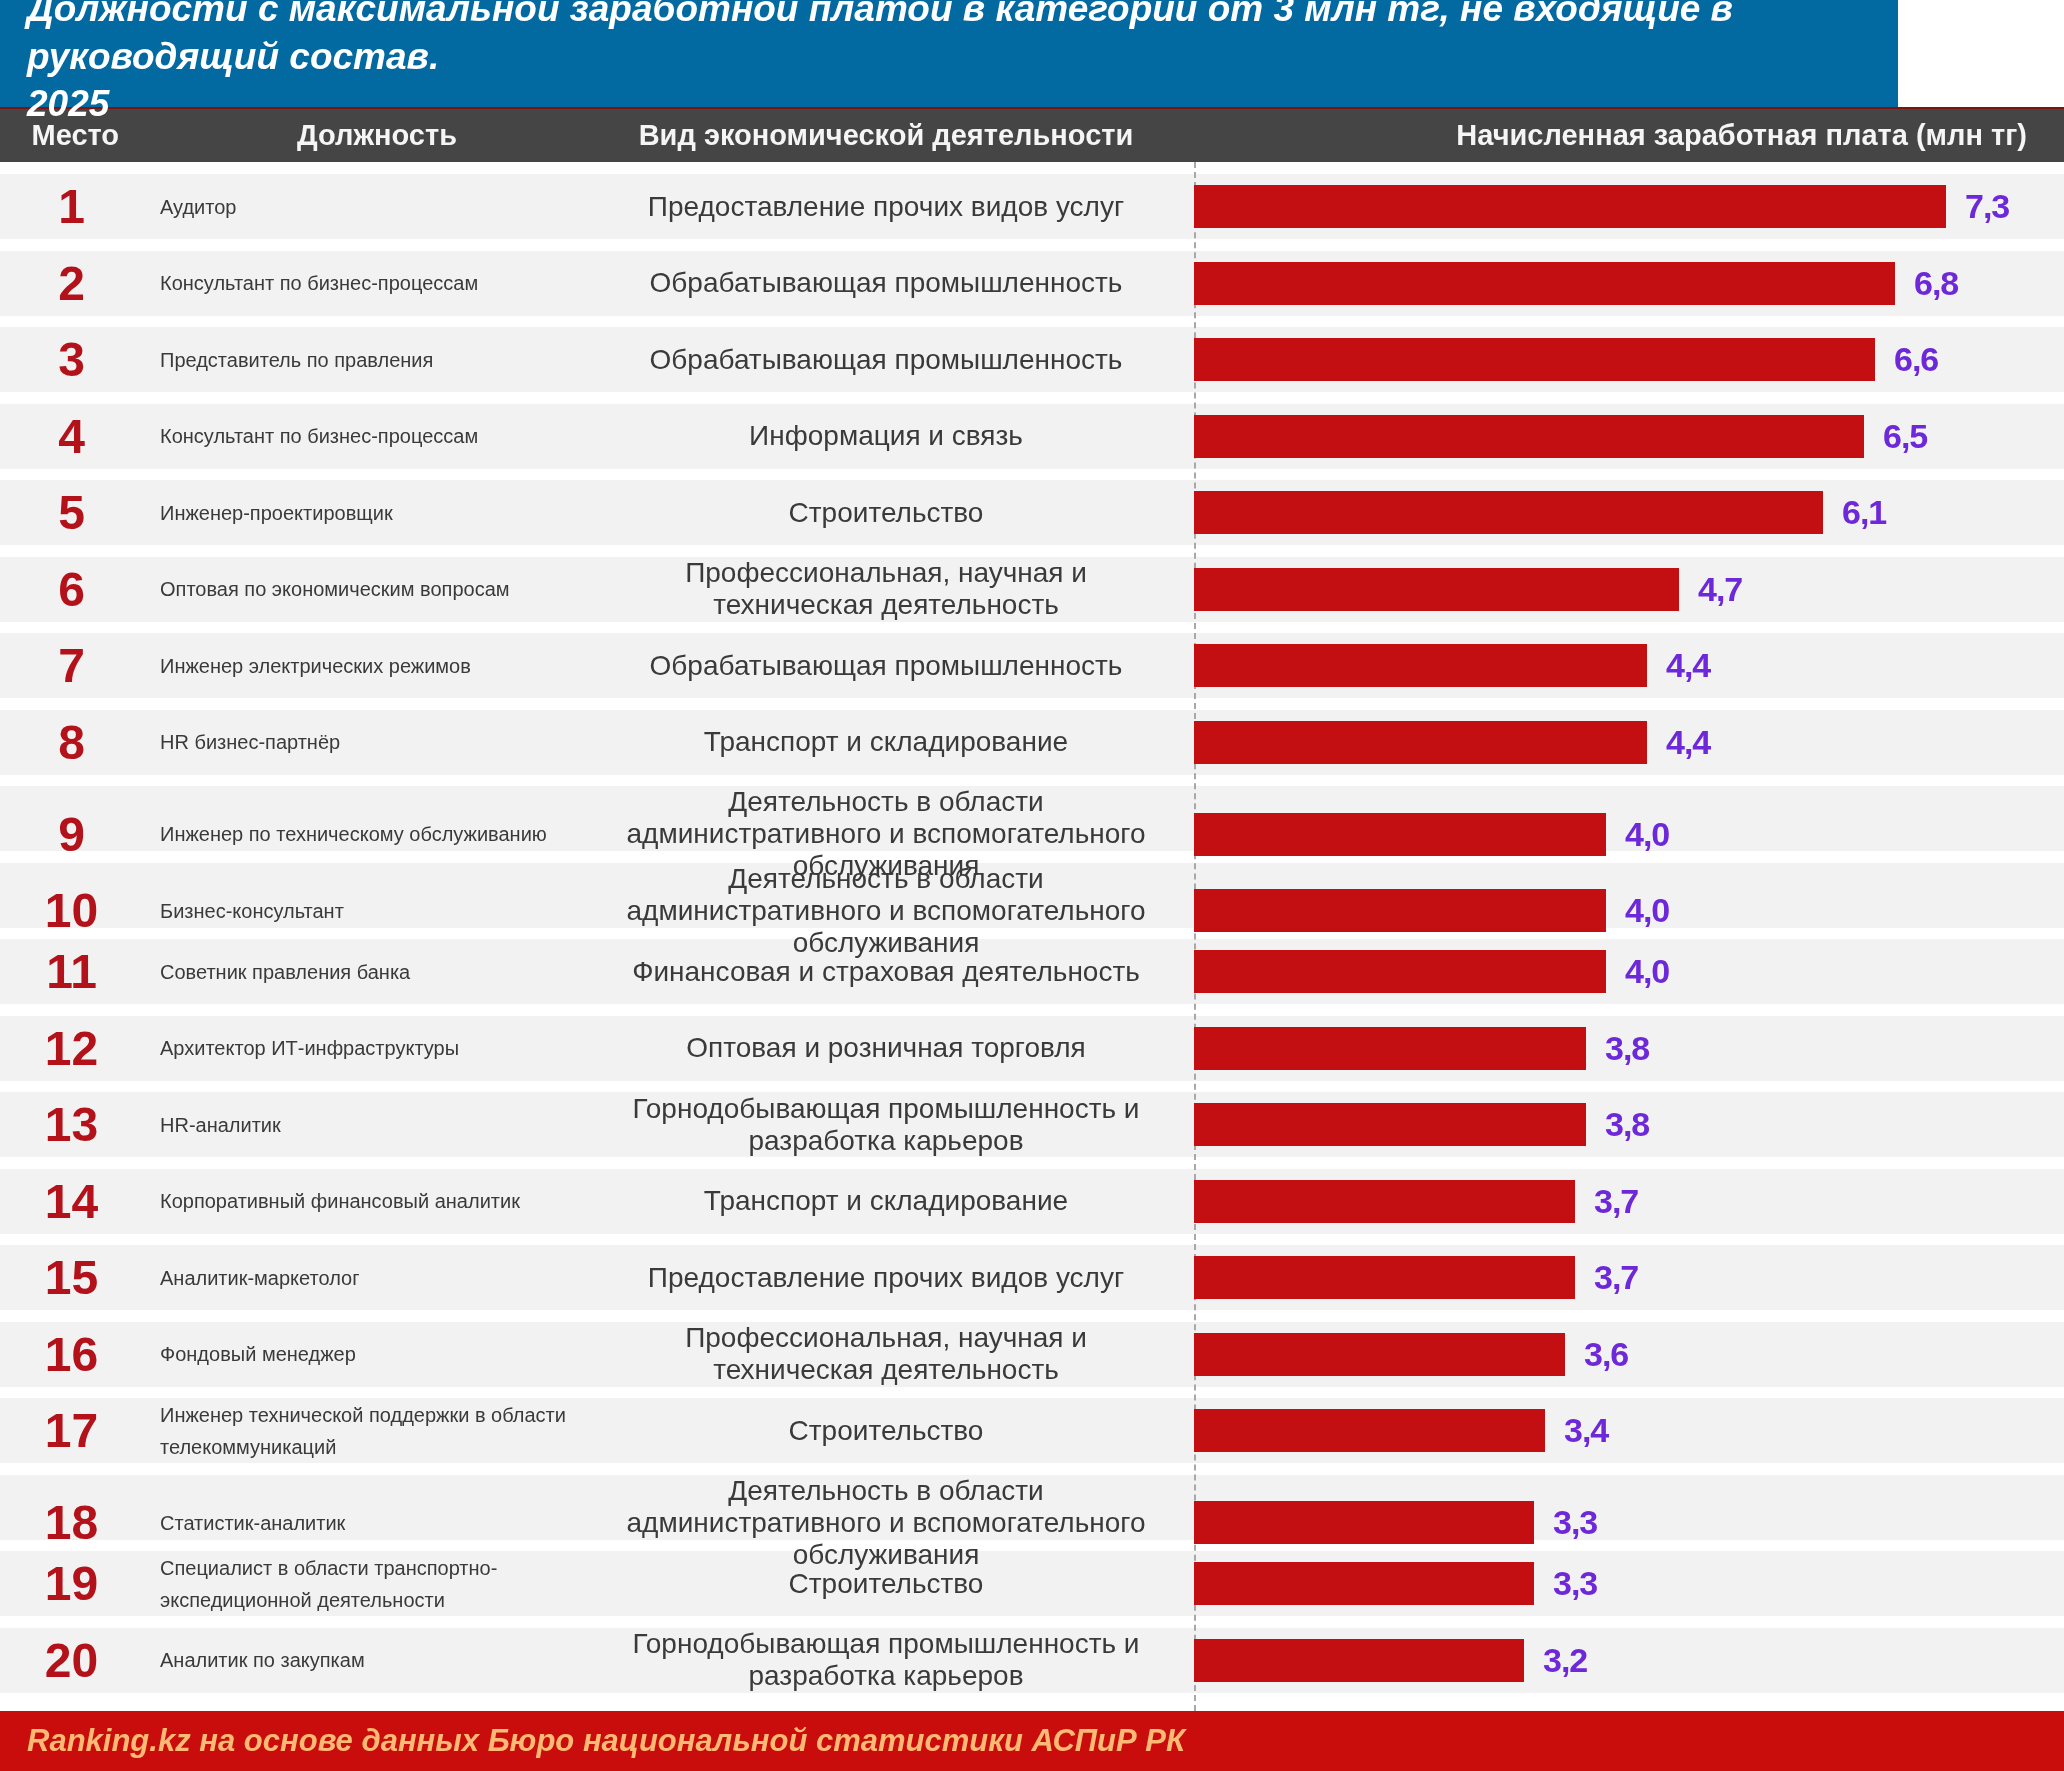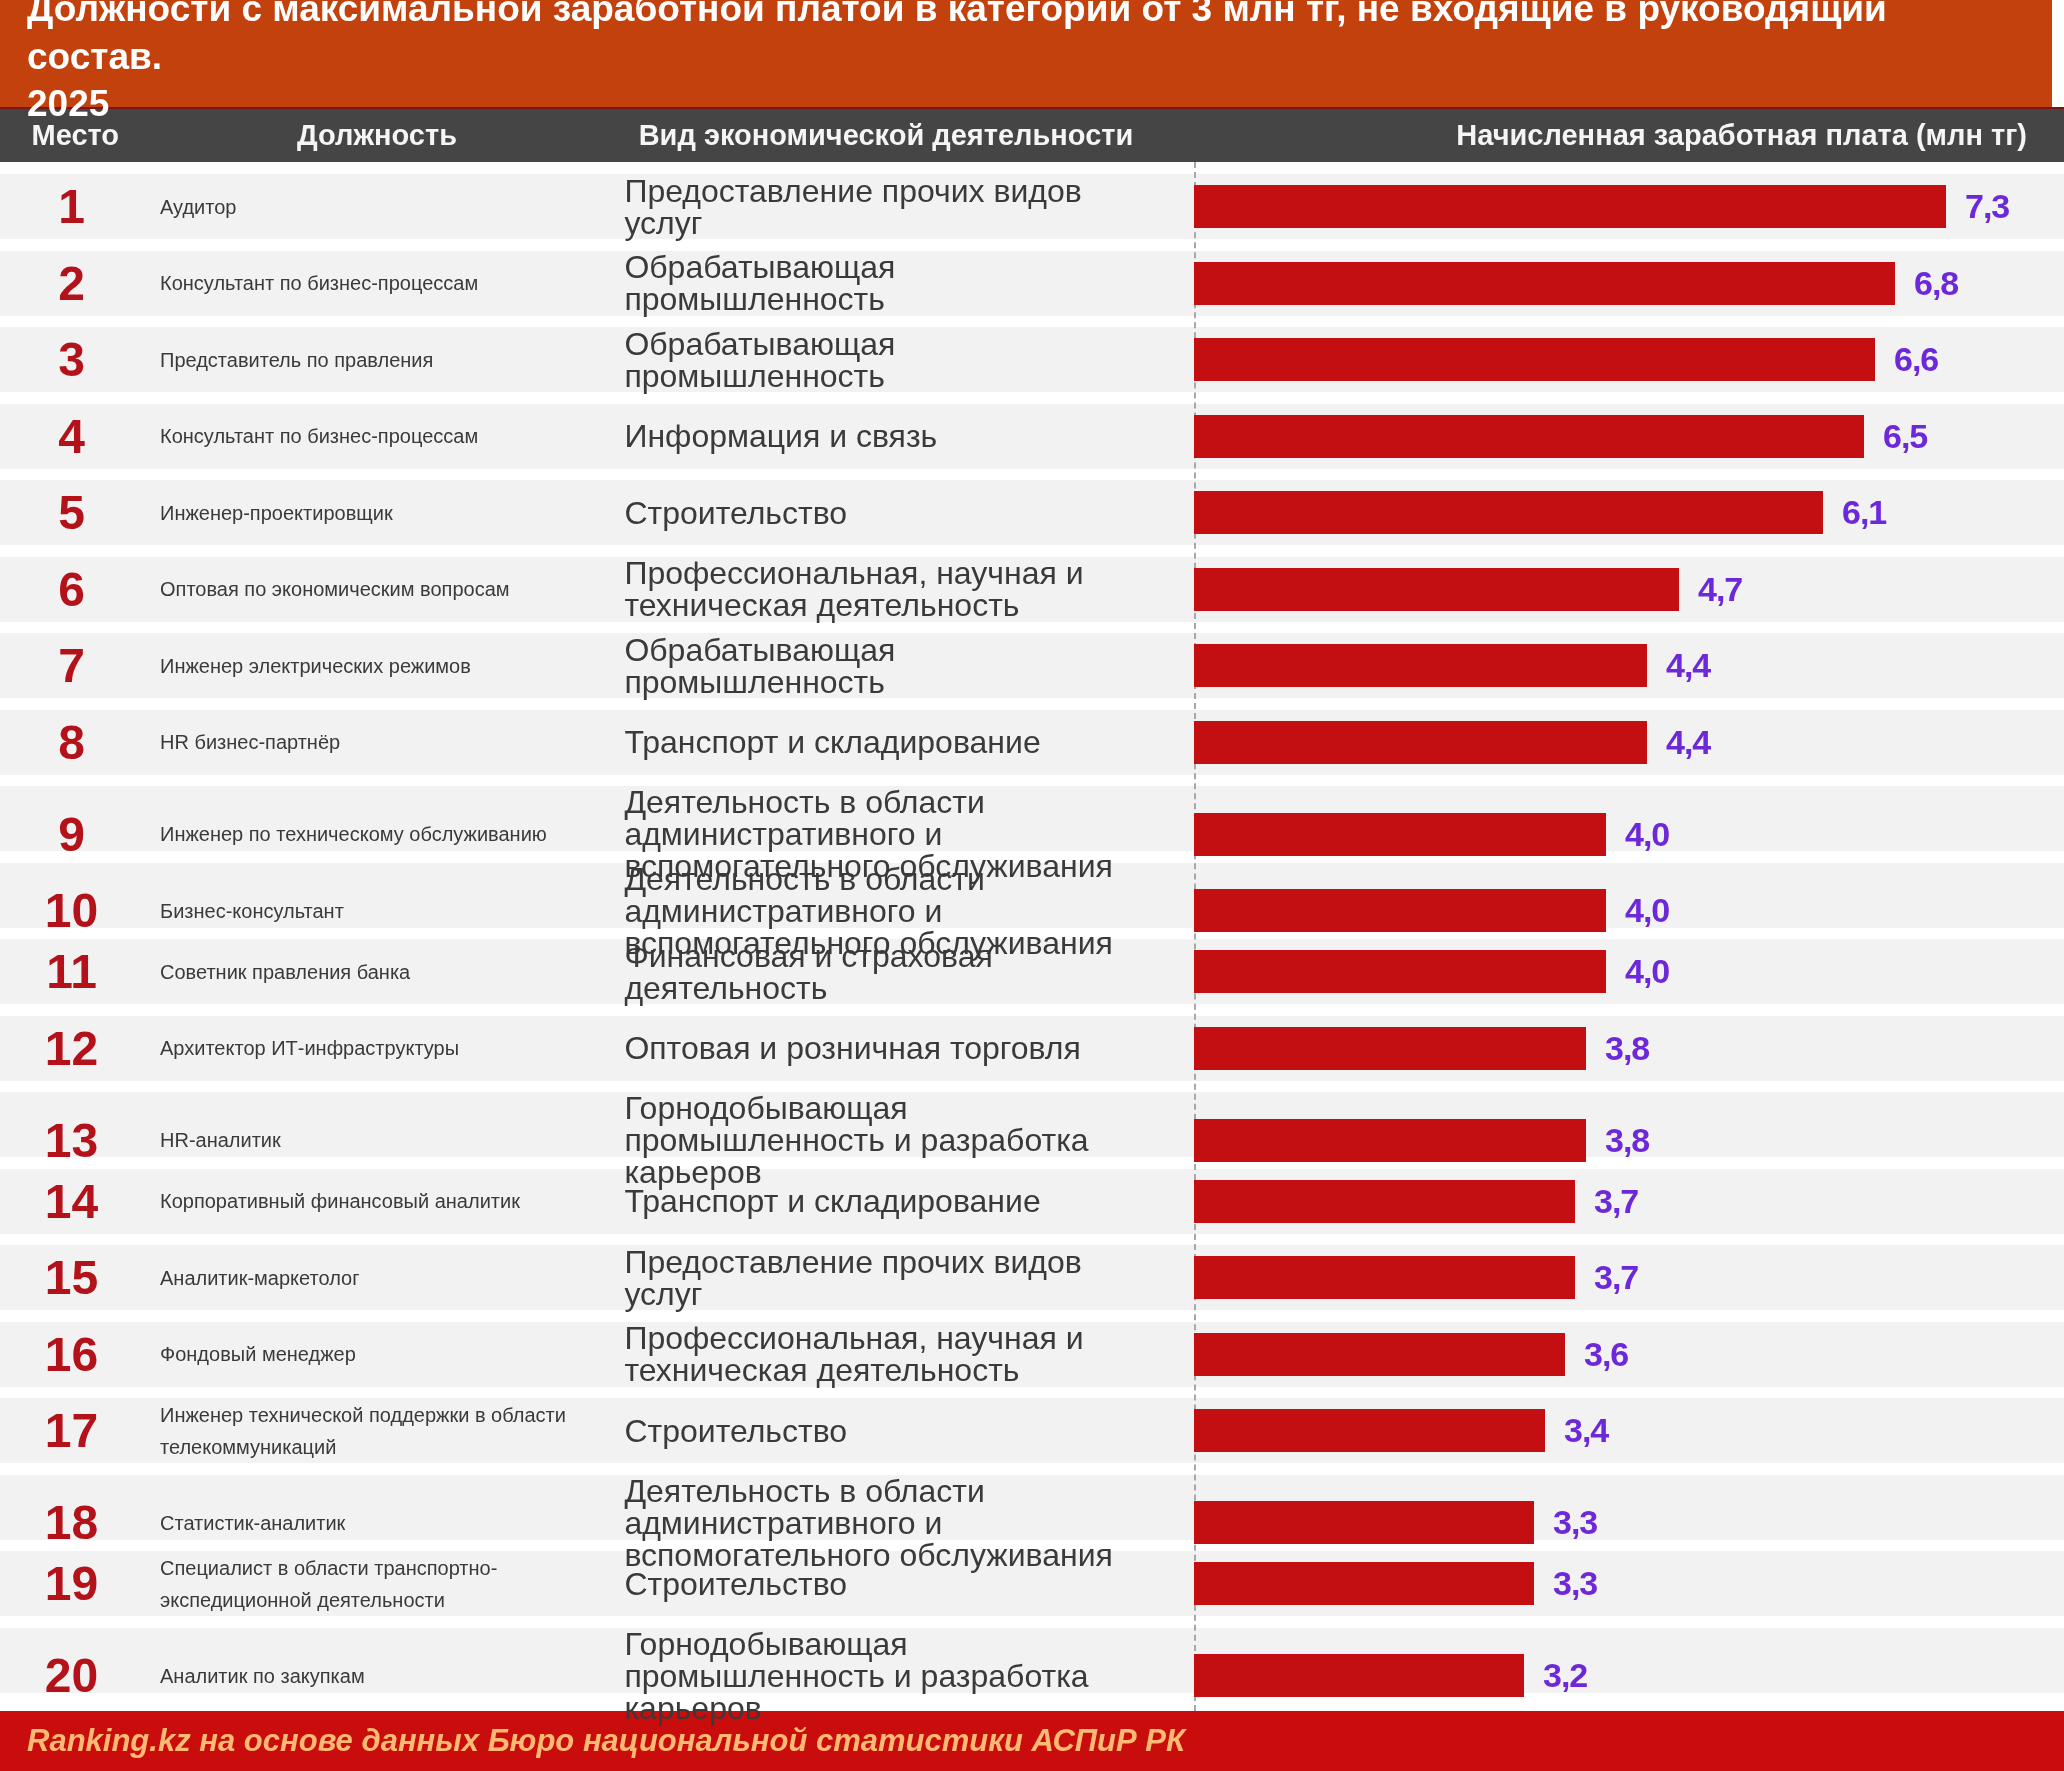--- a/index.html
+++ b/index.html
@@ -4,27 +4,28 @@
 <style>
   html,body{margin:0;padding:0;background:#ffffff;}
   .page{
     position:relative;
     width:2065px;height:1771px;
     font-family:"Liberation Sans","DejaVu Sans",sans-serif;
     background:#ffffff;overflow:hidden;
   }
   .title-bar{
     box-sizing:border-box;
-    width:2052px;height:107px;
-    background:#c2410c;
+    width:1898px;height:107px;
+    background:#0369a1;
     color:#ffffff;
     font-size:37px;font-weight:bold;line-height:1.28;
     padding:5.7px 27px 0 27px;
     display:flex;align-items:center;
     white-space:pre-line;
+    font-style:italic;
   }
   .header-row{
     box-sizing:border-box;
     width:2065px;height:55px;
     background:#454545;
     border-top:2.9px solid #7c1412;
     color:#f5f5f5;
     font-size:29px;font-weight:600;
     display:grid;
     grid-template-columns:143px 468px 550px 1fr;
@@ -61,22 +62,23 @@
     font-size:48px;font-weight:bold;
     color:#b4121a;
     line-height:65px;
   }
   .pos{
     padding-left:17px;padding-right:19px;
     font-size:20px;line-height:32px;
     color:#3a3a3a;
   }
   .act{
+    text-align:center;
     padding:0 13.4px;
-    font-size:32px;line-height:32px;
+    font-size:28px;line-height:32px;
     color:#3a3a3a;
   }
   .barcell{
     position:relative;z-index:2;
     height:65px;
     display:flex;align-items:center;
     padding-left:33px;
   }
   .bar{
     height:43px;

